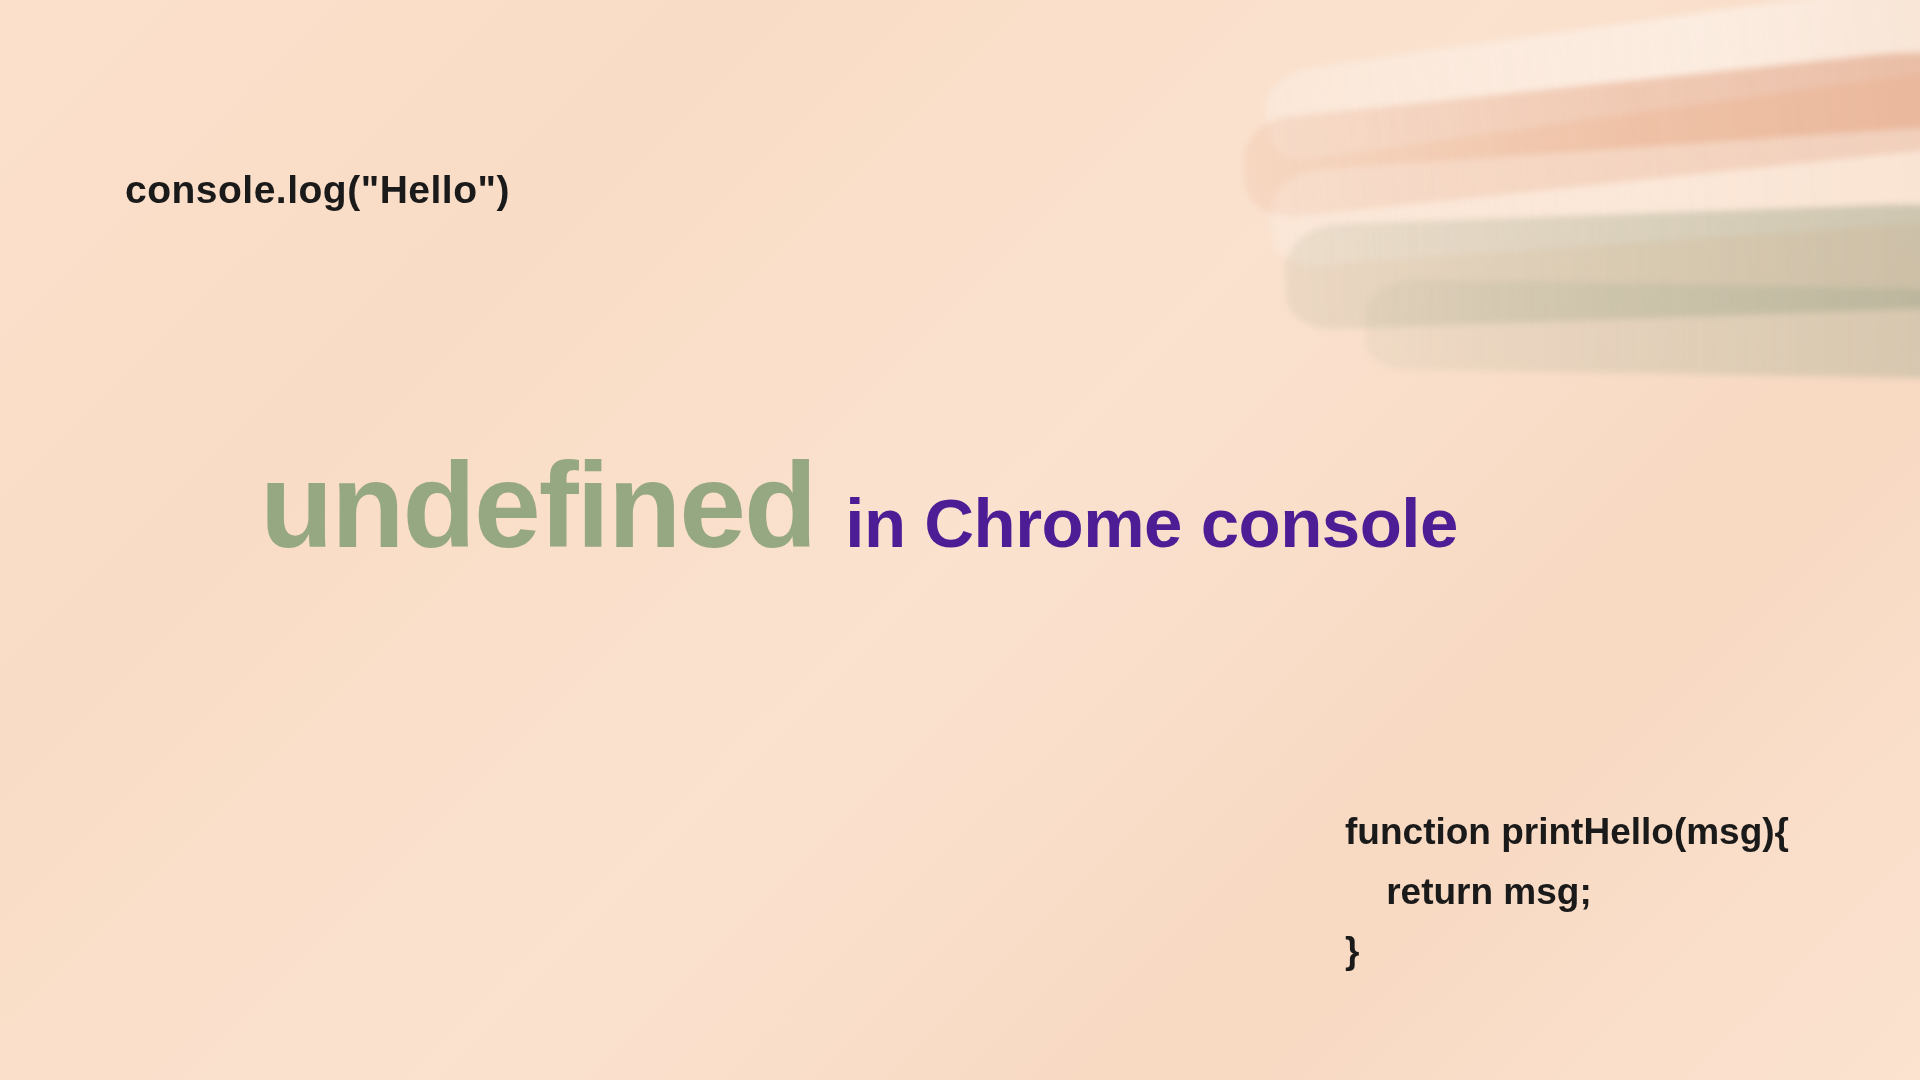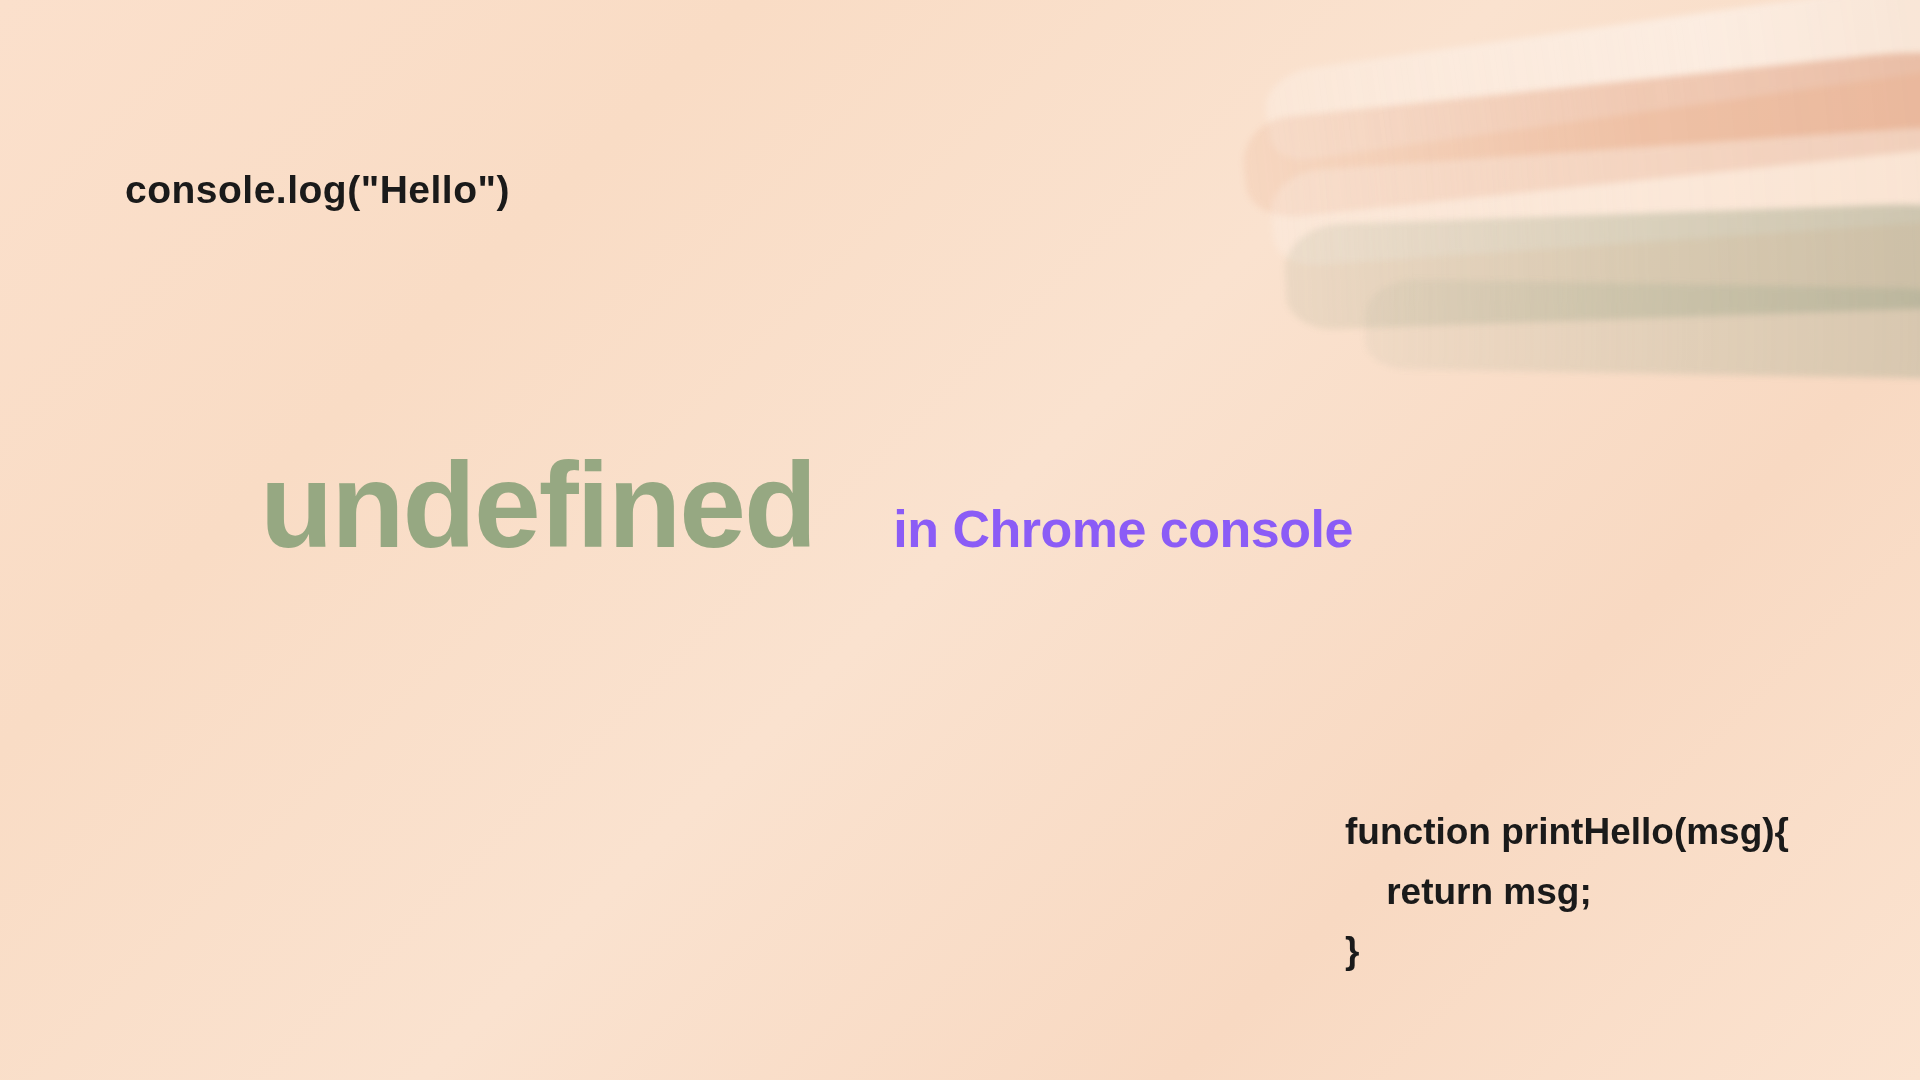--- a/index.html
+++ b/index.html
@@ -106,25 +106,24 @@
     
     .title-undefined {
       font-size: 120px;
       font-weight: 800;
       color: #96a882;
       letter-spacing: -2px;
       line-height: 1;
     }
     
     .title-rest {
-      font-size: 52px;
+      font-size: 69px;
       font-weight: 700;
-      color: #8b5cf6;
+      color: #4c1d95;
       letter-spacing: -0.5px;
-      margin-left: 48px;
     }
     
     .code-bottom {
       position: absolute;
       bottom: 100px;
       right: 131px;
       font-size: 37px;
       font-weight: 700;
       color: #1a1a1a;
       line-height: 1.6;

